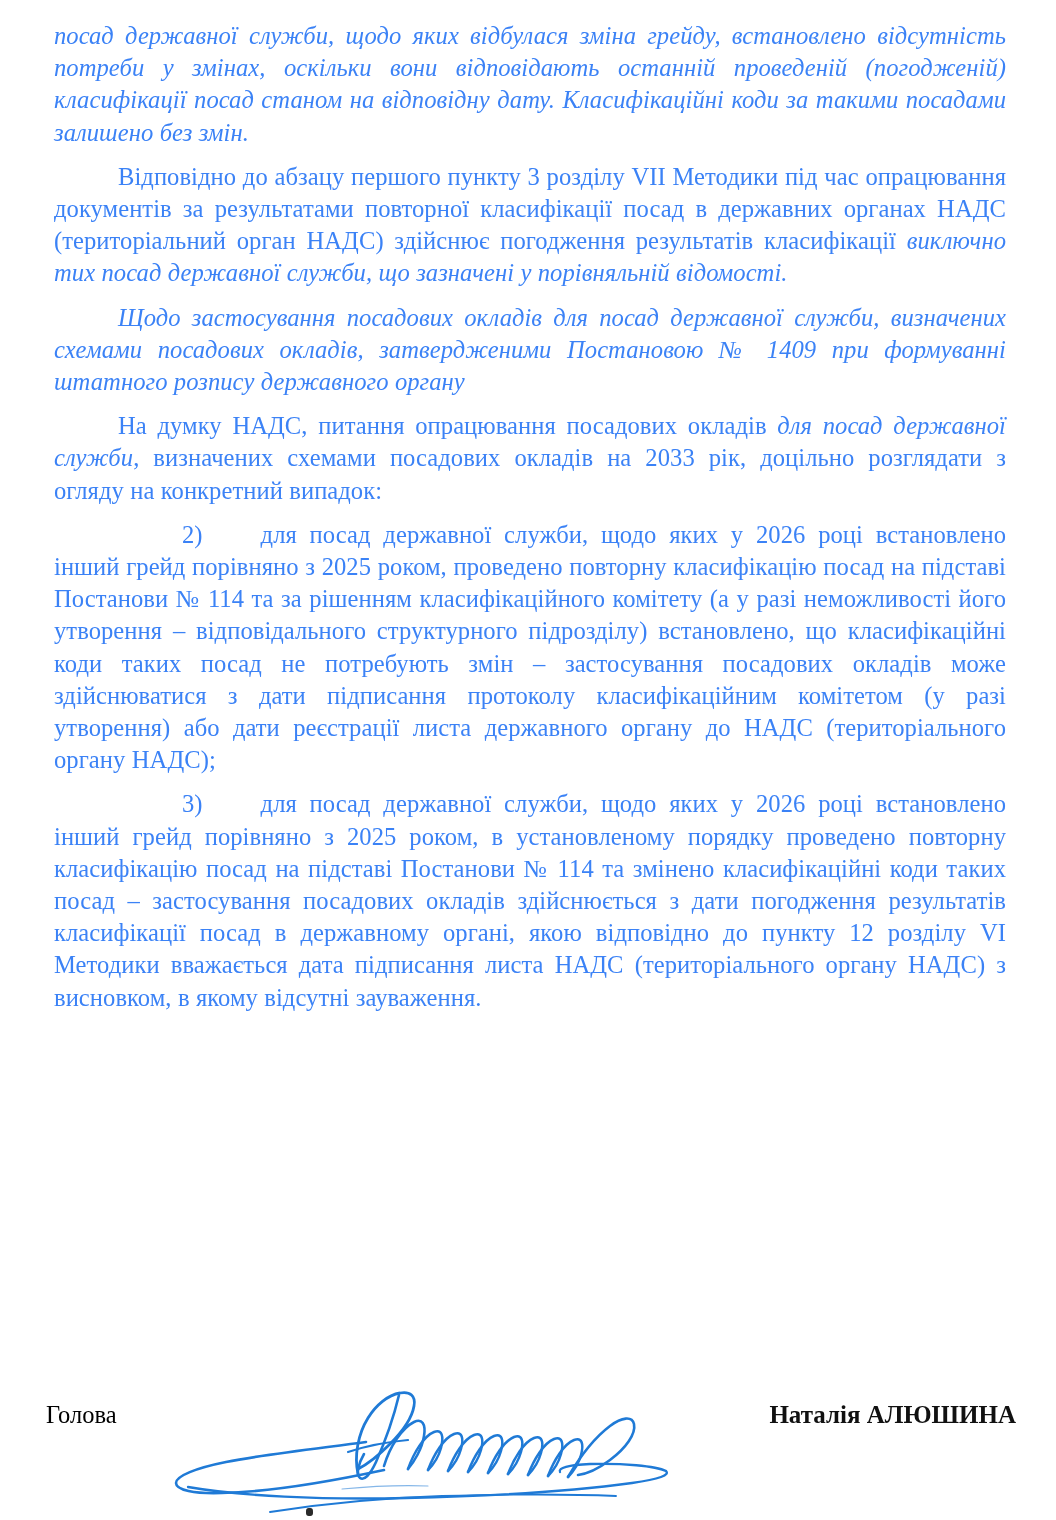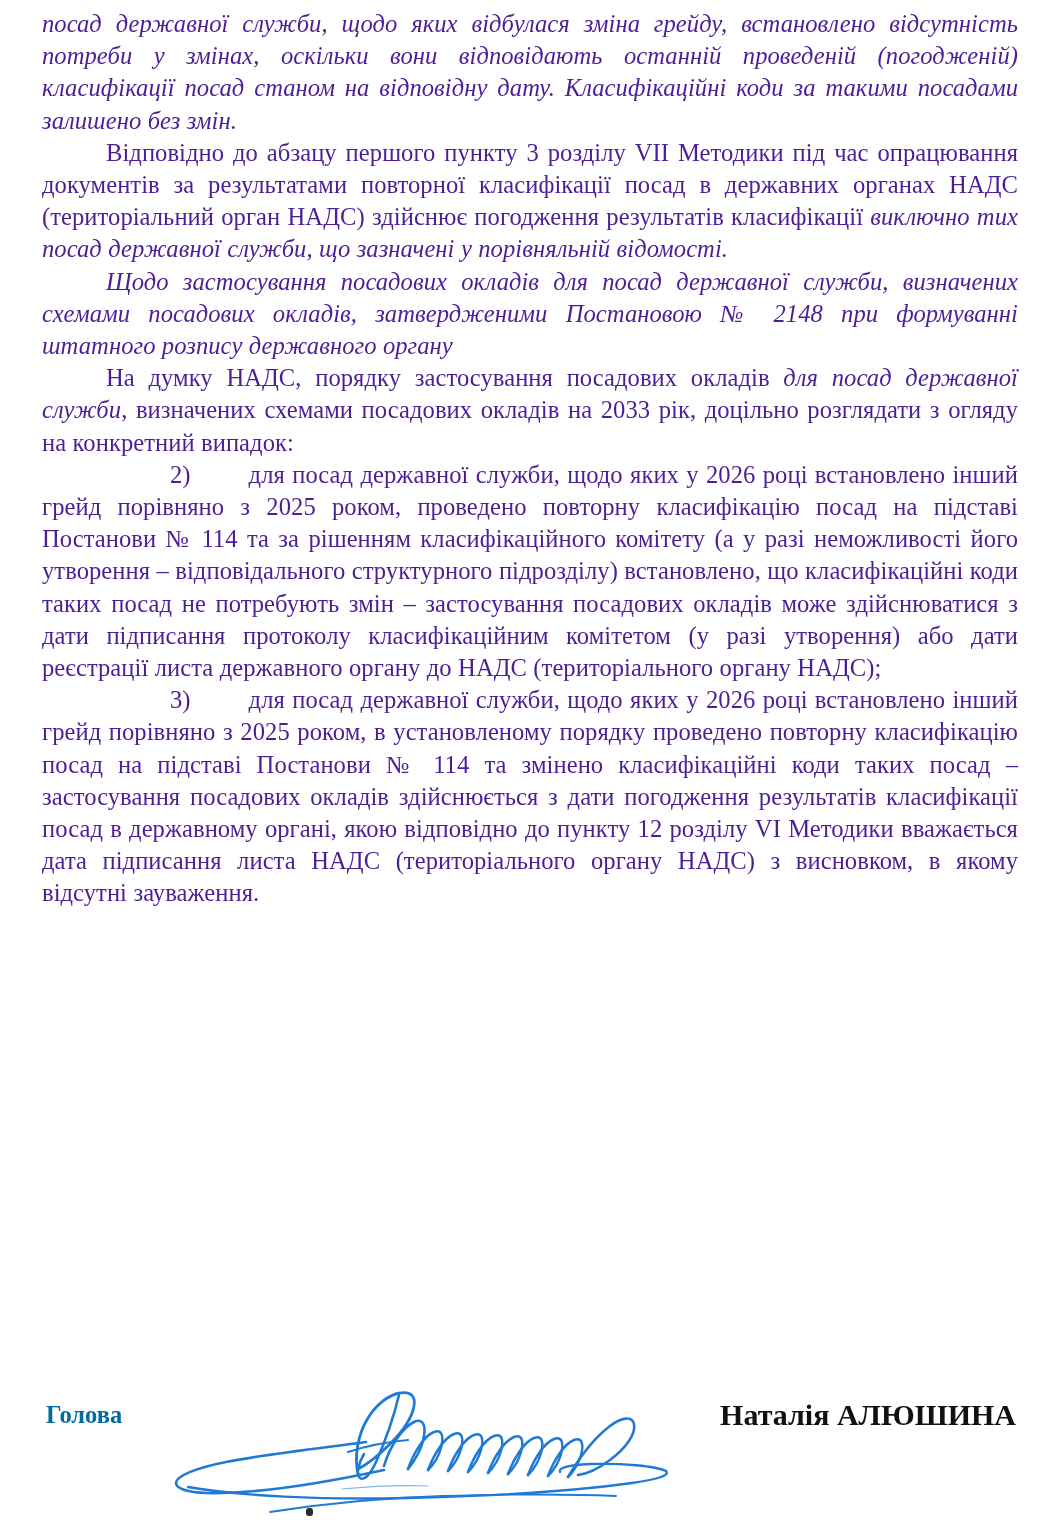--- a/index.html
+++ b/index.html
@@ -17,27 +17,27 @@
     font-family: "Liberation Serif", "DejaVu Serif", serif;
     color: #101010;
   }
   .body-col {
     position: absolute;
     left: 42px;
     top: 8px;
     width: 976px;
   }
   p.para {
-    margin: 0;
+    margin: 12px;
     padding: 0;
     font-size: 24.6px;
     line-height: 32.2px;
     text-align: justify;
     text-justify: inter-word;
-    color: #4c1d95;
+    color: #3b82f6;
     letter-spacing: 0.05px;
     word-spacing: 0.2px;
   }
   p.para.indent {
     text-indent: 64px;
   }
   p.ital {
     font-style: italic;
   }
   .it { font-style: italic; }
@@ -59,29 +59,29 @@
     left: 42px;
     top: 1392px;
     width: 976px;
     height: 128px;
   }
   .sig-role {
     position: absolute;
     left: 4px;
     top: 8px;
     font-size: 24.5px;
-    font-weight: bold;
+    font-weight: normal;
     line-height: 30px;
-    color: #0369a1;
+    color: #000000;
   }
   .sig-name {
     position: absolute;
     right: 2px;
     top: 8px;
-    font-size: 30px;
+    font-size: 25px;
     font-weight: bold;
     line-height: 30px;
     white-space: nowrap;
     color: #111111;
   }
   .sig-ink {
     position: absolute;
     left: 128px;
     top: -6px;
     width: 520px;
@@ -108,23 +108,23 @@
 <div class="page">
 
   <div class="body-col">
 
     <p class="para ital">посад державної служби, щодо яких відбулася зміна грейду, встановлено відсутність потреби у змінах, оскільки вони відповідають останній проведеній (погодженій) класифікації посад станом на відповідну дату. Класифікаційні коди за такими посадами залишено без змін.</p>
 
     <p class="para indent"><span>Відповідно до абзацу першого пункту 3 розділу VII Методики під час опрацювання документів за результатами повторної класифікації посад в державних органах НАДС (територіальний орган НАДС) здійснює погодження результатів класифікації </span><span class="it">виключно тих посад державної служби, що зазначені у порівняльній відомості.</span></p>
 
 
 
-    <p class="para indent ital sp-before">Щодо застосування посадових окладів для посад державної служби, визначених схемами посадових окладів, затвердженими Постановою № 2148 при формуванні штатного розпису державного органу</p>
+    <p class="para indent ital sp-before">Щодо застосування посадових окладів для посад державної служби, визначених схемами посадових окладів, затвердженими Постановою № 1409 при формуванні штатного розпису державного органу</p>
 
-    <p class="para indent"><span>На думку НАДС, порядку застосування посадових окладів </span><span class="it">для посад державної служби</span><span>, визначених схемами посадових окладів на 2033 рік, доцільно розглядати з огляду на конкретний випадок:</span></p>
+    <p class="para indent"><span>На думку НАДС, питання опрацювання посадових окладів </span><span class="it">для посад державної служби</span><span>, визначених схемами посадових окладів на 2033 рік, доцільно розглядати з огляду на конкретний випадок:</span></p>
 
 
     <p class="para listpara"><span class="listnum">2)</span><span class="listgap"></span><span>для посад державної служби, щодо яких у 2026 році встановлено інший грейд порівняно з 2025 роком, проведено повторну класифікацію посад на підставі Постанови № 114 та за рішенням класифікаційного комітету (а у разі неможливості його утворення – відповідального структурного підрозділу) встановлено, що класифікаційні коди таких посад не потребують змін – застосування посадових окладів може здійснюватися з дати підписання протоколу класифікаційним комітетом (у разі утворення) або дати реєстрації листа державного органу до НАДС (територіального органу НАДС);</span></p>
 
     <p class="para listpara"><span class="listnum">3)</span><span class="listgap"></span><span>для посад державної служби, щодо яких у 2026 році встановлено інший грейд порівняно з 2025 роком, в установленому порядку проведено повторну класифікацію посад на підставі Постанови № 114 та змінено класифікаційні коди таких посад – застосування посадових окладів здійснюється з дати погодження результатів класифікації посад в державному органі, якою відповідно до пункту 12 розділу VI Методики вважається дата підписання листа НАДС (територіального органу НАДС) з висновком, в якому відсутні зауваження.</span></p>
 
   </div>
 
   <div class="sig-block">
 

